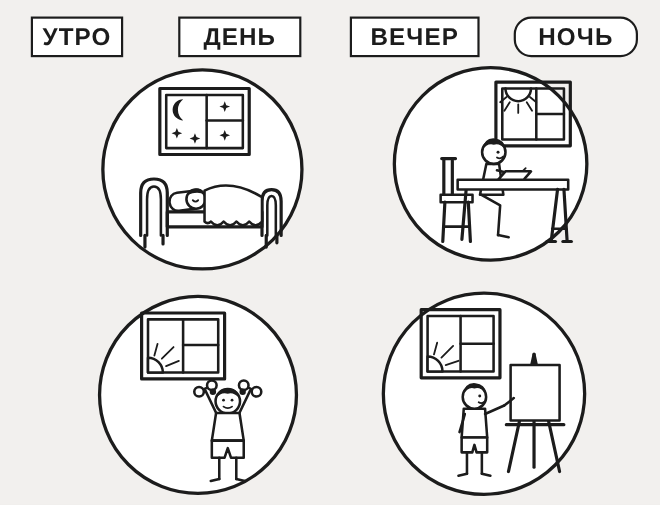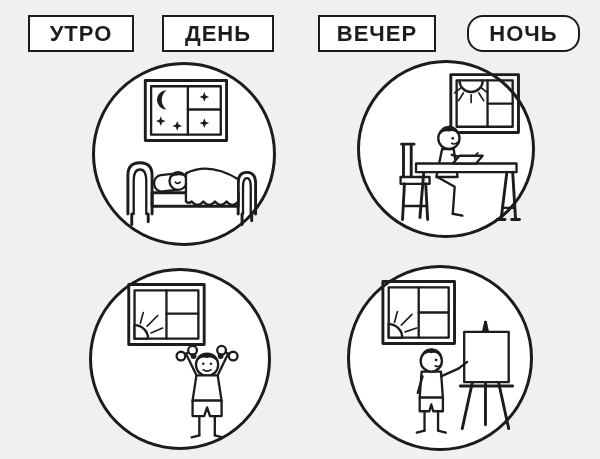--- a/index.html
+++ b/index.html
@@ -25,21 +25,21 @@
     border:2.5px solid var(--ink);
     display:flex;
     align-items:center;
     justify-content:center;
     font-size:22px;
     font-weight:bold;
     letter-spacing:1px;
     color:var(--ink);
     cursor:pointer;
   }
-  .lb-morning{left:28px;top:15px;width:106px;height:37px;}
+  .lb-morning{left:28px;top:15px;width:84px;height:37px;}
   .lb-day{left:162px;top:15px;width:112px;height:37px;}
   .lb-evening{left:318px;top:15px;width:118px;height:37px;}
   .lb-night{left:467px;top:15px;width:113px;height:37px;border-radius:16px;}
 
   .scene-circle{
     position:absolute;
     background:var(--panel);
     border:3px solid var(--ink);
     border-radius:50%;
     cursor:pointer;

